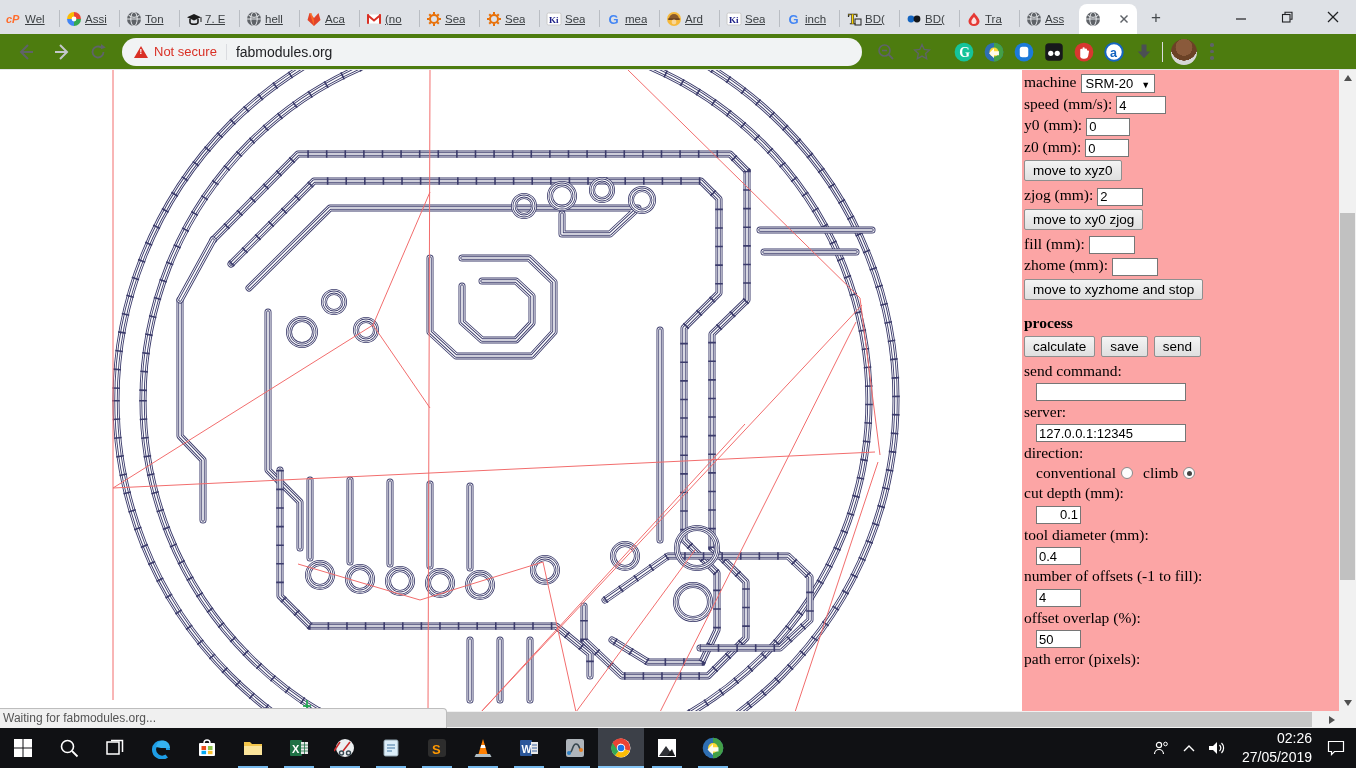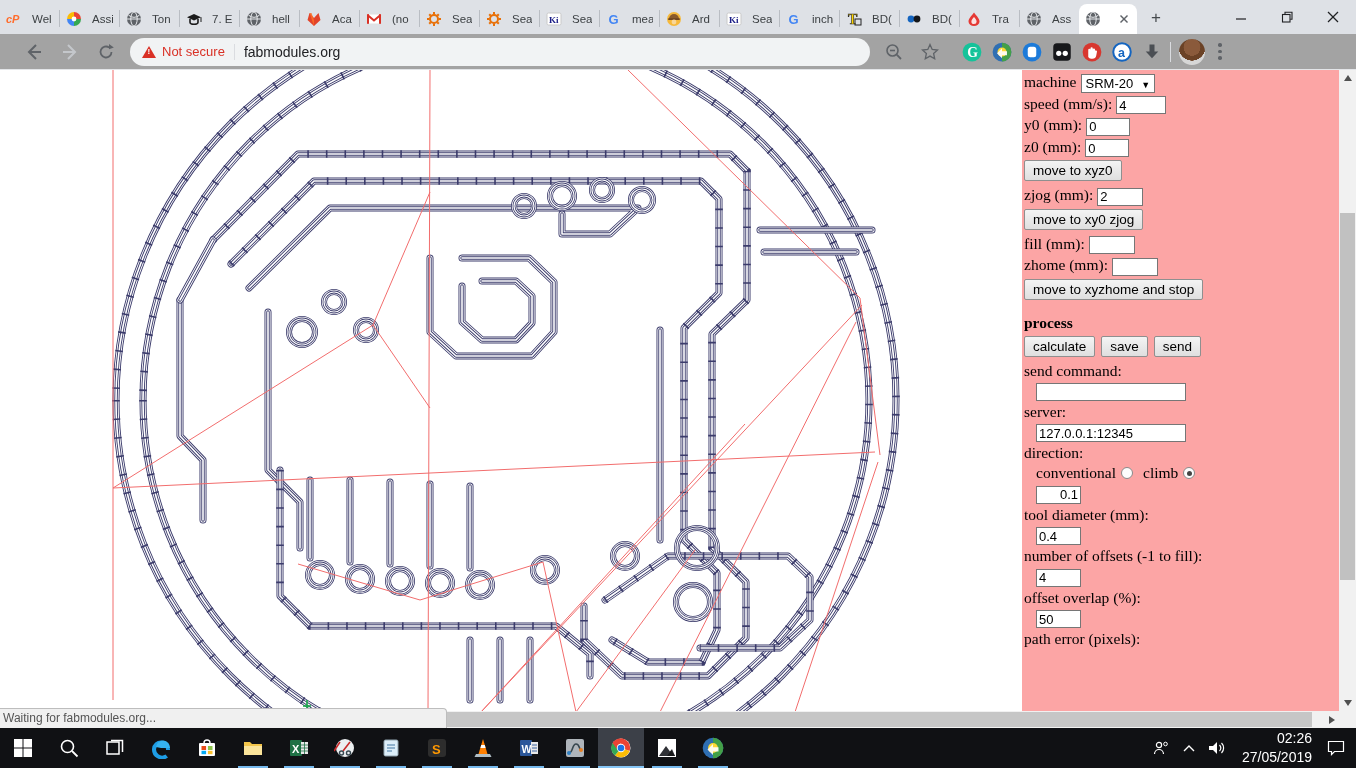--- a/index.html
+++ b/index.html
@@ -3,34 +3,34 @@
 <meta charset="utf-8">
 <style>
   html,body{margin:0;padding:0;background:#000;}
   *{box-sizing:border-box;}
   .screen{position:relative;width:1356px;height:768px;overflow:hidden;background:#fff;
           font-family:"Liberation Sans",sans-serif;}
   
   .tabstrip{position:absolute;left:0;top:0;width:1356px;height:34px;background:#dee1e6;
             display:flex;align-items:flex-end;}
   .tabs{display:flex;align-items:flex-end;height:34px;}
-  .tab{position:relative;width:59px;height:30px;display:flex;align-items:center;gap:10px;
-       padding:0 6px;border-radius:8px 8px 0 0;color:#3c4043;cursor:pointer;}
+  .tab{position:relative;width:59px;height:30px;display:flex;align-items:center;gap:3px;
+       padding:0 6px;border-radius:8px 8px 0 0;color:#3c4043;cursor:pointer;text-decoration:underline;}
   .tab.active{background:#fff;width:58px;}
   .tab .fav{width:16px;height:16px;flex:0 0 16px;}
   .tab .tlabel{font-size:11.5px;white-space:nowrap;overflow:hidden;color:#3c4043;}
   .tab .tclose{margin-left:auto;width:14px;height:14px;}
   .tsep{width:1px;height:17px;background:#9aa0a6;opacity:.55;margin-bottom:7px;}
   .newtab{width:26px;height:26px;margin:0 0 3px 6px;border-radius:50%;display:flex;
           align-items:center;justify-content:center;font-size:17px;color:#45494d;cursor:pointer;}
   .wincontrols{margin-left:auto;display:flex;height:34px;}
   .wbtn{width:46px;height:34px;display:flex;align-items:center;justify-content:center;cursor:pointer;}
   
-  .toolbar{position:absolute;left:0;top:34px;width:1356px;height:36px;background:#a3a3a3;
-           display:flex;align-items:center;padding:0 16px;border-bottom:1px solid #e3e5e8;}
+  .toolbar{position:absolute;left:0;top:34px;width:1356px;height:36px;background:#4d7c0f;
+           display:flex;align-items:center;padding:0 8px;border-bottom:1px solid #e3e5e8;}
   .navbtn{width:28px;height:28px;margin:0 4px;display:flex;align-items:center;justify-content:center;cursor:pointer;}
   .omnibox{flex:0 0 740px;height:28px;margin:0 6px;background:#f1f3f4;border-radius:14px;
            display:flex;align-items:center;padding:0 12px;cursor:text;}
   .warn{width:0;height:0;border-left:7px solid transparent;border-right:7px solid transparent;
         border-bottom:12px solid #d93025;position:relative;margin-right:6px;}
   .warn:after{content:"!";position:absolute;left:-1.5px;top:1px;color:#fff;font-size:8px;font-weight:bold;}
   .nosec{color:#d93025;font-size:13px;margin-right:9px;}
   .odiv{width:1px;height:16px;background:#dadce0;margin-right:9px;}
   .url{color:#202124;font-size:14px;}
   .exts{display:flex;align-items:center;gap:10px;margin-left:14px;}
@@ -624,20 +624,21 @@
         <div class="prow"><span class="lab">zhome (mm):</span><input class="pinput" style="width: 46px;"></div>
         <div class="prow"><span class="pbtn">move to xyzhome and stop</span></div>
         <div class="prow phead">process</div>
         <div class="prow"><span class="pbtn">calculate</span><span class="pbtn">save</span><span class="pbtn">send</span></div>
         <div class="prow">send command:</div>
         <div class="prow"><input class="pinput indent" style="width: 150px;"></div>
         <div class="prow">server:</div>
         <div class="prow"><input class="pinput indent" value="127.0.0.1:12345" style="width: 150px;"></div>
         <div class="prow">direction:</div>
         <div class="prow indent"><span>conventional</span><span class="radio"></span><span>climb</span><span class="radio checked"></span></div>
+        <div class="prow">cut depth (mm):</div>
         <div class="prow"><input class="pinput indent" value="0.1" style="width: 45px; text-align: right;"></div>
         <div class="prow">tool diameter (mm):</div>
         <div class="prow"><input class="pinput indent" value="0.4" style="width: 45px;"></div>
         <div class="prow">number of offsets (-1 to fill):</div>
         <div class="prow"><input class="pinput indent" value="4" style="width: 45px;"></div>
         <div class="prow">offset overlap (%):</div>
         <div class="prow"><input class="pinput indent" value="50" style="width: 45px;"></div>
         <div class="prow">path error (pixels):</div>
       </div>
 

